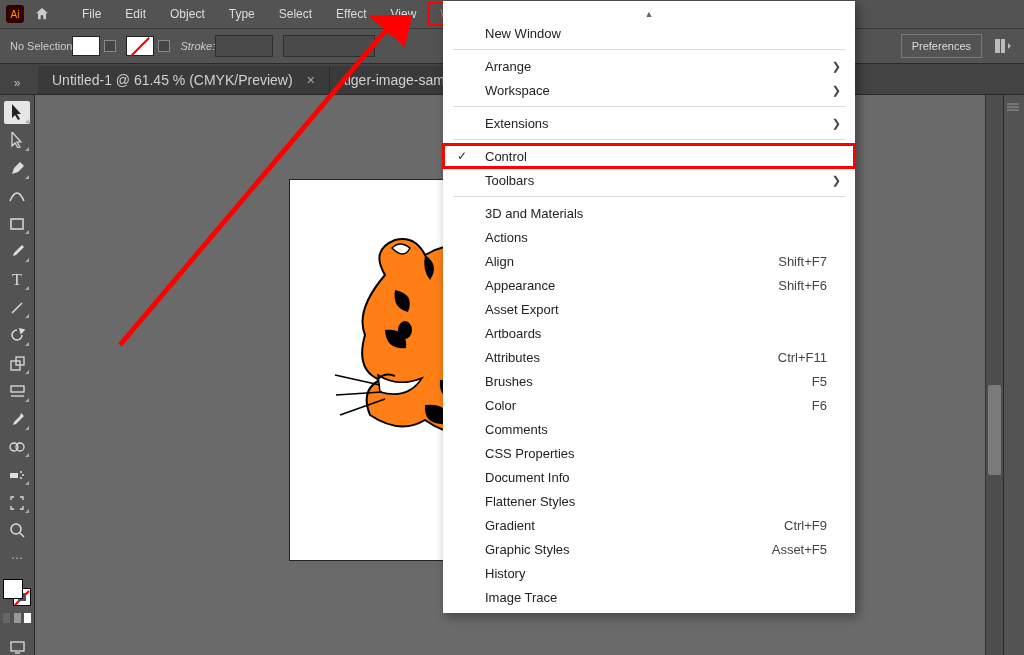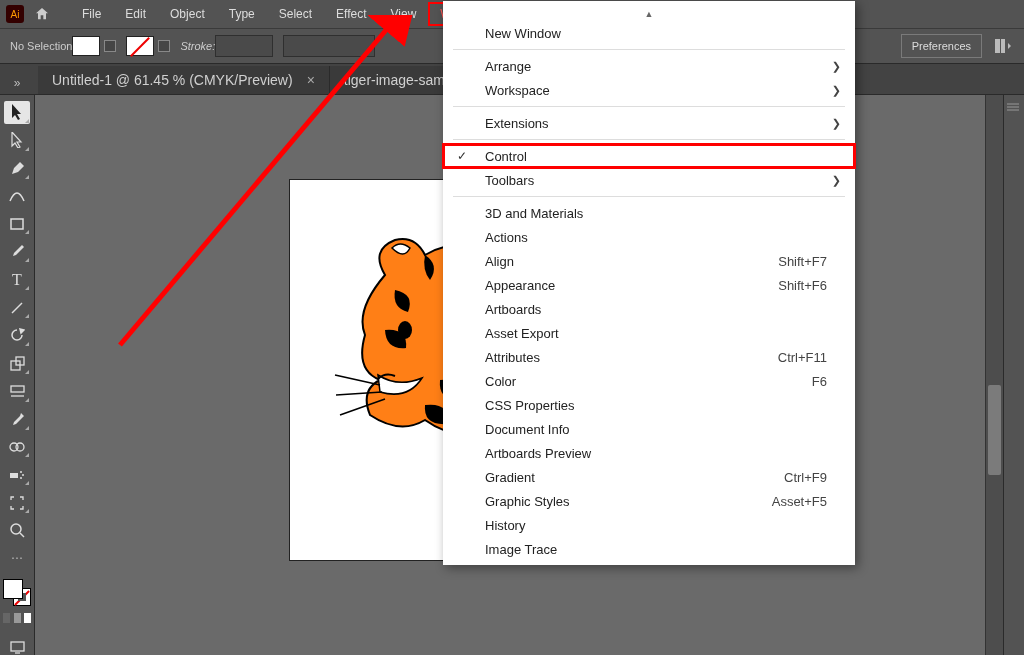--- a/index.html
+++ b/index.html
@@ -327,41 +327,48 @@
       </div>
       <div class="dd-item">
         <span>Align</span>
         <span class="shortcut">Shift+F7</span>
       </div>
       <div class="dd-item">
         <span>Appearance</span>
         <span class="shortcut">Shift+F6</span>
       </div>
       <div class="dd-item">
+        <span>Asset Export</span>
+      </div>
+      <div class="dd-item">
         <span>Artboards</span>
-      </div>
-      <div class="dd-item">
-        <span>Asset Export</span>
       </div>
       <div class="dd-item">
         <span>Attributes</span>
         <span class="shortcut">Ctrl+F11</span>
       </div>
       <div class="dd-item">
+        <span>Brushes</span>
+        <span class="shortcut">F5</span>
+      </div>
+      <div class="dd-item">
         <span>Color</span>
         <span class="shortcut">F6</span>
       </div>
       <div class="dd-item">
+        <span>Comments</span>
+      </div>
+      <div class="dd-item">
         <span>CSS Properties</span>
       </div>
       <div class="dd-item">
         <span>Document Info</span>
       </div>
       <div class="dd-item">
-        <span>Artboards Preview</span>
+        <span>Flattener Styles</span>
       </div>
       <div class="dd-item">
         <span>Gradient</span>
         <span class="shortcut">Ctrl+F9</span>
       </div>
       <div class="dd-item">
         <span>Graphic Styles</span>
         <span class="shortcut">Asset+F5</span>
       </div>
       <div class="dd-item">

